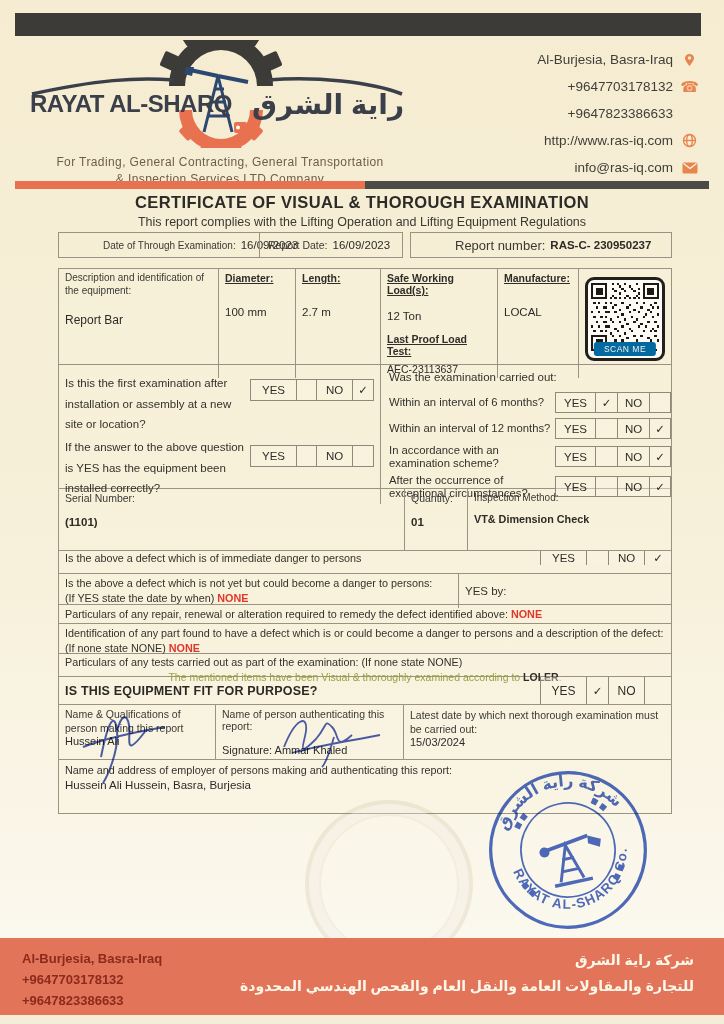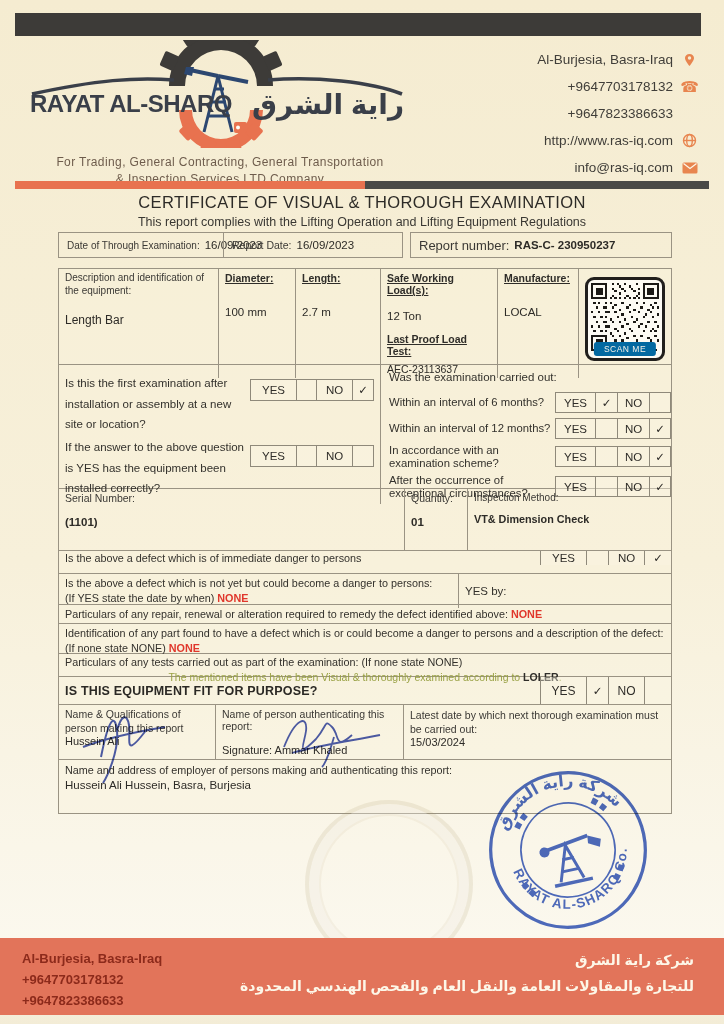--- a/index.html
+++ b/index.html
@@ -23,26 +23,26 @@
   .tagline { margin-top:2px; margin-left:14px; font-size:12px; letter-spacing:.4px; color:#6e5c4c; line-height:1.45; text-align:center; width:360px; }
   .contacts { width:260px; padding-top:6px; }
   .c-row { display:flex; justify-content:flex-end; align-items:center; height:27px; gap:8px; }
   .c-row .txt { font-size:13.5px; color:#403e39; }
   .c-ic { width:17px; height:16px; display:flex; align-items:center; justify-content:center; }
 
   .divider { position:absolute; top:181px; left:15px; width:694px; height:8px;
     background:linear-gradient(90deg,#e8724f 0 50.5%,#4a4a47 50.5% 100%); }
 
   .titleblock { position:absolute; top:193px; left:0; width:724px; text-align:center; }
-  .title-main { font-size:16.5px; font-weight:normal; letter-spacing:.4px; color:#2d2b27; }
+  .title-main { font-size:16.5px; font-weight:bold; letter-spacing:.4px; color:#2d2b27; }
   .title-sub { font-size:12.5px; margin-top:3px; color:#3a3833; }
 
   
   .meta { position:absolute; top:232px; left:58px; width:614px; height:26px; display:flex; }
-  .meta .box { border:1px solid #9a9383; display:flex; align-items:flex-end; }
+  .meta .box { border:1px solid #9a9383; display:flex; align-items:flex-end;padding-left:36px; }
   .meta .cell { padding:0 8px; height:100%; display:flex; align-items:center; white-space:nowrap; }
   .meta .cell + .cell { border-left:1px solid #9a9383; }
   .m-label { font-size:10px; color:#3b3935; margin-right:5px; }
   .m-val { font-size:11.5px; color:#2d2b27; }
   .m-val.b { font-weight:bold; }
   .meta .box1 { width:345px; }
   .meta .box1 .cell:first-child { width:164px; }
   .meta .spacer { width:7px; }
   .meta .box2 { width:262px; }
 
@@ -223,21 +223,21 @@
       </div>
     </div>
   </div>
 
   <div class="table">
 
 
     <div class="trow rowB">
       <div class="tcell">
         <div class="lab" style="font-size:10px">Description and identification of the equipment:</div>
-        <div class="val" style="margin-top:16px">Length Bar</div>
+        <div class="val" style="margin-top:16px">Report Bar</div>
       </div>
       <div class="tcell">
         <div class="labU">Diameter:</div>
         <div class="val" style="margin-top:22px;font-size:11.5px">100 mm</div>
       </div>
       <div class="tcell">
         <div class="labU">Length:</div>
         <div class="val" style="margin-top:22px;font-size:11.5px">2.7 m</div>
       </div>
       <div class="tcell">

